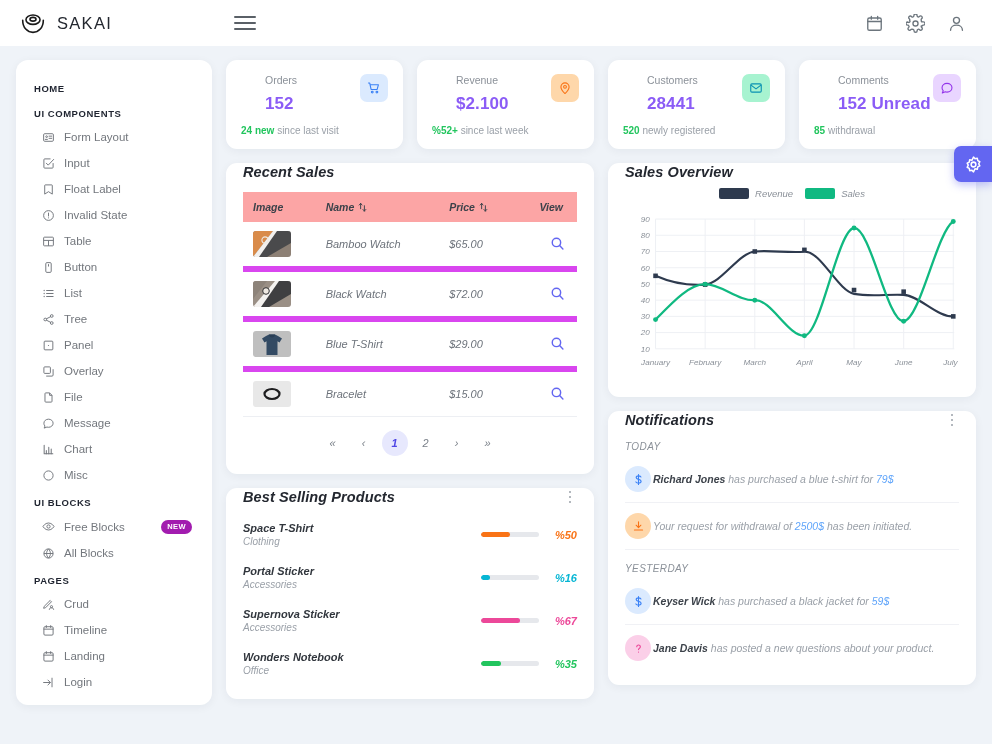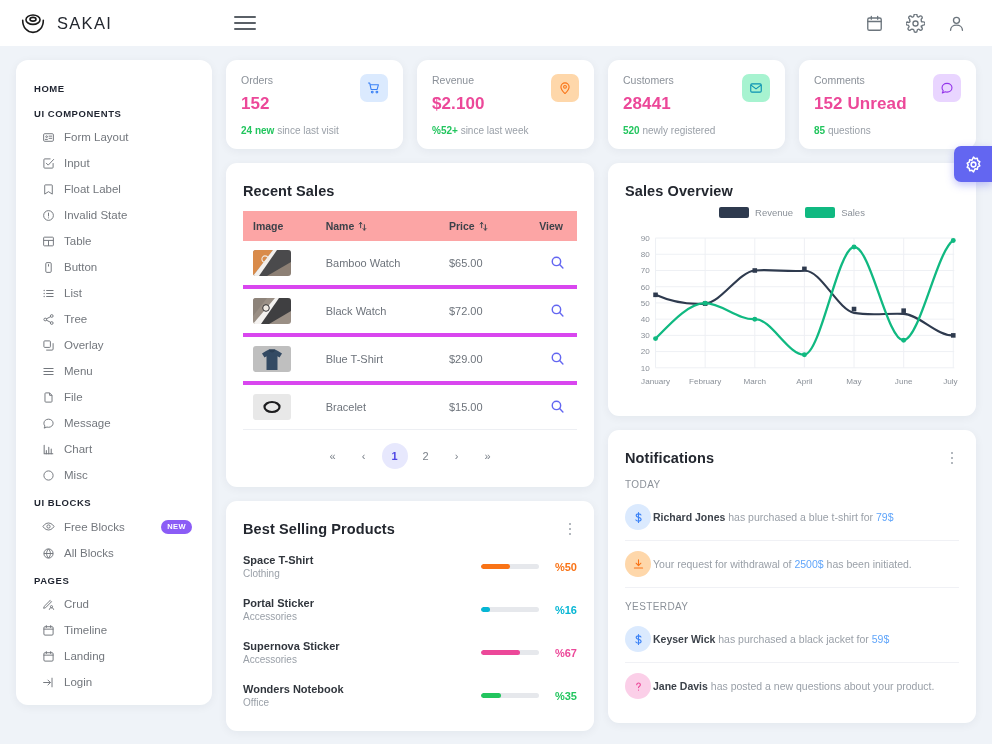--- a/index.html
+++ b/index.html
@@ -47,66 +47,66 @@
   .nav-item {
     display: flex; align-items: center; gap: 9px;
     padding: 6.5px 8px 6.5px 14px;
     border-radius: 6px; cursor: pointer;
     font-size: 11.5px; color: #73777d;
     position: relative;
   }
   .nav-item .ni-icon { width: 13px; height: 13px; flex: 0 0 13px; display:block; color: currentColor; }
   .nav-item.active { color: #6366f1; font-weight: bold; }
   .badge-new {
-    margin-left: auto; background: #8b5cf6; color: #fff;
+    margin-left: auto; background: #a21caf; color: #fff;
     font-size: 7.5px; font-weight: bold; letter-spacing: .4px;
     padding: 2.5px 6px; border-radius: 9px;
   }
 
   
   .main { flex: 1; min-width: 0; }
   .grid-stats { display: grid; grid-template-columns: repeat(4, 1fr); gap: 14px; }
   .card {
     background: #fff; border-radius: 11px;
     box-shadow: 0 2px 10px rgba(18,38,63,.055);
   }
   .stat-card { padding: 14px 15px 13px 15px; }
-  .stat-top { display: flex; align-items: flex-start; justify-content: space-between; }
+  .stat-top { display: flex; align-items: flex-start; justify-content: space-between; margin-left: 24px; }
   .stat-label { font-size: 10.5px; color: #8b9199; margin-bottom: 8px; }
-  .stat-value { font-size: 17px; font-weight: bold; color: #ec4899; letter-spacing: .1px; }
+  .stat-value { font-size: 17px; font-weight: bold; color: #8b5cf6; letter-spacing: .1px; }
   .stat-ico {
     width: 28px; height: 28px; border-radius: 7px;
     display: flex; align-items: center; justify-content: center;
     flex: 0 0 28px;
   }
   .stat-ico svg { width: 14px; height: 14px; display:block; }
   .stat-foot { margin-top: 11px; font-size: 10px; color: #9aa0a8; }
   .stat-foot b { color: #22c55e; font-weight: bold; }
 
   .cols { display: flex; gap: 14px; margin-top: 14px; align-items: flex-start; }
   .col { flex: 1; min-width: 0; display: flex; flex-direction: column; gap: 14px; }
 
-  .panel-pad { padding: 20px 17px 14px 17px; }
+  .panel-pad { padding: 1px 17px 14px 17px; font-style: italic; }
   .panel-title { font-size: 14.5px; font-weight: bold; color: #23272f; letter-spacing: .1px; }
   .panel-head { display: flex; align-items: center; justify-content: space-between; }
   .kebab { width: 14px; height: 16px; cursor: pointer; display:flex; flex-direction:column; align-items:center; justify-content:center; gap:2.5px;}
   .kebab i { width: 2.6px; height: 2.6px; border-radius: 50%; background: #9aa0a8; display:block; }
 
   
   table { width: 100%; border-collapse: collapse; margin-top: 12px; }
   thead th {
     background: #fca5a5; font-size: 10.5px; font-weight: bold; color: #3c424a;
     padding: 9px 6px; text-align: left; white-space: nowrap;
   }
   thead th:first-child { padding-left: 10px; }
   thead th.right { text-align: right; padding-right: 14px; }
   .sorticon { display:inline-block; width:9px; height:10px; vertical-align:-1px; margin-left:4px; }
   tbody td {
     padding: 9px 6px; font-size: 11px; color: #6d737b;
-    border-bottom: 4px solid #d946ef; vertical-align: middle;
+    border-bottom: 6px solid #d946ef; vertical-align: middle;
   }
   tbody td:first-child { padding-left: 10px; }
   tbody tr:last-child td { border-bottom: 1px solid #edeff3; }
   .thumb { width: 38px; height: 26px; border-radius: 3px; display:block; overflow:hidden; }
   .view-cell { text-align: right; padding-right: 12px !important; }
   .view-btn { width: 15px; height: 15px; display:inline-block; color: #6366f1; cursor:pointer; }
 
   .pager { display: flex; align-items: center; justify-content: center; gap: 5px; padding: 13px 0 4px 0; }
   .pg {
     width: 26px; height: 26px; border-radius: 50%;
@@ -269,30 +269,31 @@
         <span class="ni-icon"><svg viewBox="0 0 24 24" fill="none" stroke="currentColor" stroke-width="1.8">
               <circle cx="18" cy="5.5" r="2.5"></circle>
               <circle cx="6" cy="12" r="2.5"></circle>
               <circle cx="18" cy="18.5" r="2.5"></circle>
               <path d="M15.8 6.8L8.3 10.7M8.3 13.3l7.5 3.9" stroke-linecap="round"></path>
             </svg></span>
         <span>Tree</span>
       </div>
       <div class="nav-item">
         <span class="ni-icon"><svg viewBox="0 0 24 24" fill="none" stroke="currentColor" stroke-width="1.8">
+              <rect x="4" y="4" width="16" height="16" rx="1.5"></rect>
+              <circle cx="12" cy="12" r="1.1" fill="currentColor" stroke="none"></circle>
+            </svg></span>
+        <span>Panel</span>
+      </div>
+      <div class="nav-item">
+        <span class="ni-icon"><svg viewBox="0 0 24 24" fill="none" stroke="currentColor" stroke-width="1.8">
               <rect x="3.5" y="3.5" width="12" height="12" rx="1.5"></rect>
               <path d="M8.5 20.5h10a2 2 0 002-2v-10" stroke-linecap="round"></path>
             </svg></span>
         <span>Overlay</span>
-      </div>
-      <div class="nav-item">
-        <span class="ni-icon"><svg viewBox="0 0 24 24" fill="none" stroke="currentColor" stroke-width="1.9">
-              <path d="M3.5 6.5h17M3.5 12h17M3.5 17.5h17" stroke-linecap="round"></path>
-            </svg></span>
-        <span>Menu</span>
       </div>
       <div class="nav-item">
         <span class="ni-icon"><svg viewBox="0 0 24 24" fill="none" stroke="currentColor" stroke-width="1.8">
               <path d="M14 3.5H7a1.5 1.5 0 00-1.5 1.5v14A1.5 1.5 0 007 20.5h10a1.5 1.5 0 001.5-1.5V8z" stroke-linejoin="round"></path>
               <path d="M14 3.5V8h4.5" stroke-linejoin="round"></path>
             </svg></span>
         <span>File</span>
       </div>
       <div class="nav-item">
         <span class="ni-icon"><svg viewBox="0 0 24 24" fill="none" stroke="currentColor" stroke-width="1.8">
@@ -427,21 +428,21 @@
           <div>
             <div class="stat-label">Comments</div>
             <div class="stat-value">152 Unread</div>
           </div>
           <span class="stat-ico" style="background:#e9d5ff;color:#9333ea">
             <svg viewBox="0 0 24 24" fill="none" stroke="currentColor" stroke-width="1.9">
                 <path d="M20.5 11.5c0 4.2-3.8 7.5-8.5 7.5-1 0-2-.15-2.9-.43L4 20.5l1.5-3.8A7.3 7.3 0 013.5 11.5C3.5 7.3 7.3 4 12 4s8.5 3.3 8.5 7.5z" stroke-linejoin="round"></path>
               </svg>
           </span>
         </div>
-        <div class="stat-foot"><b>85</b><span> questions</span></div>
+        <div class="stat-foot"><b>85</b><span> withdrawal</span></div>
       </div>
     </div>
 
     <div class="cols">
 
       <div class="col">
 
         <section class="card panel-pad">
           <div class="panel-title">Recent Sales</div>
           <table>

